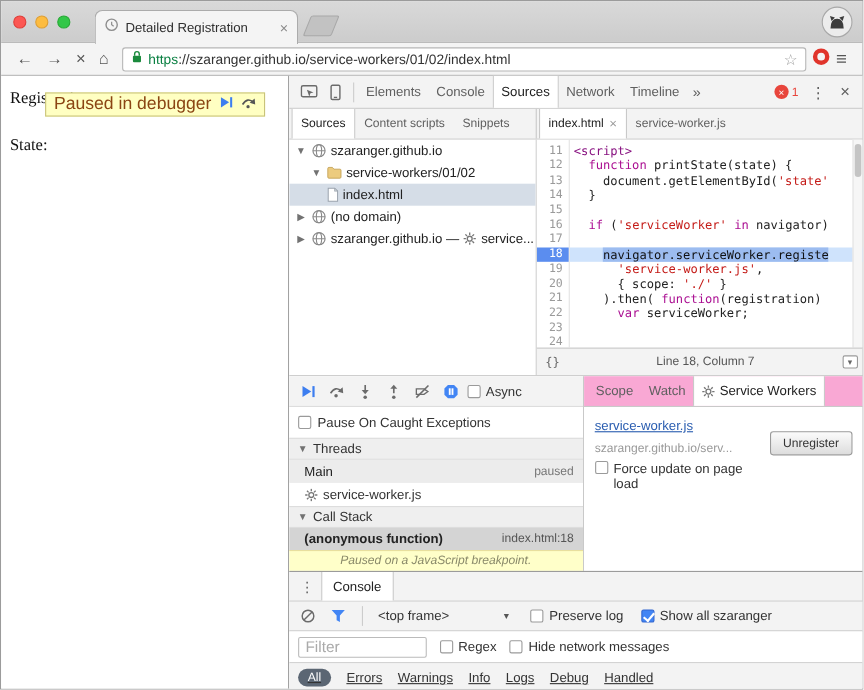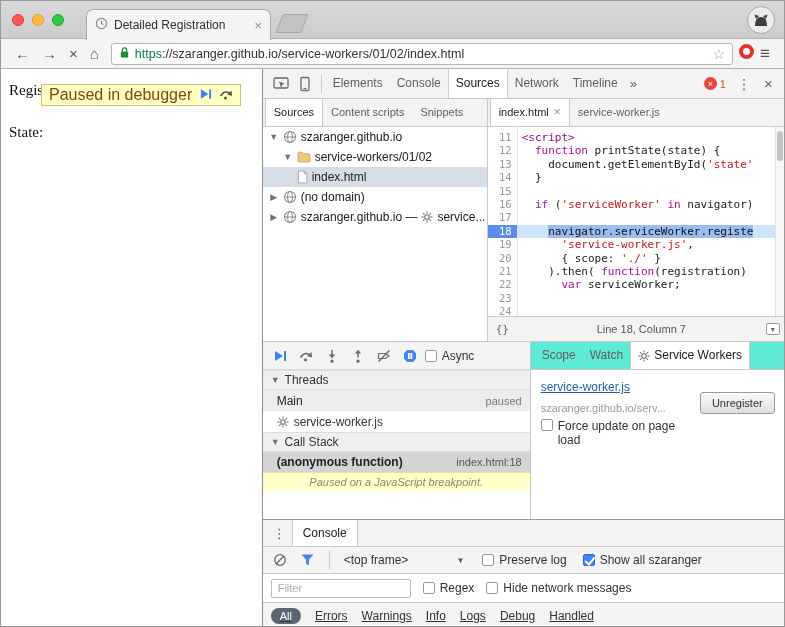--- a/index.html
+++ b/index.html
@@ -105,40 +105,40 @@
   .thread-row.main { background:#ececec; }
   .thread-name { font-weight:normal; color:#222; }
   .thread-status { margin-left:auto; color:#777; font-size:11px; }
   .frame-row { height:20px; background:#d4d4d4; display:flex; align-items:center; padding:0 8px 0 14px; font-size:12px; }
   .frame-name { font-weight:bold; color:#222; }
   .frame-loc { margin-left:auto; color:#555; font-size:11px; }
   .paused-msg { height:19px; background:#ffffc9; border-top:1px solid #e8df9e; display:flex; align-items:center; justify-content:center; font-size:11px; font-style:italic; color:#8a8a6a; overflow:hidden; }
 
   
   .sw-sidebar { flex:1; background:#fff; }
-  .sidebar-tabs { height:28px; background:#5eead4; border-bottom:1px solid #c9c9c9; display:flex; align-items:center; padding-left:4px; }
+  .sidebar-tabs { height:28px; background:#f9a8d4; border-bottom:1px solid #c9c9c9; display:flex; align-items:center; padding-left:4px; }
   .side-tab { padding:0 7px; line-height:27px; font-size:12px; color:#5f5f5f; display:flex; align-items:center; gap:4px; white-space:nowrap; }
   .side-tab.selected { background:#fff; border-left:1px solid #c9c9c9; border-right:1px solid #c9c9c9; color:#222; }
   .sw-content { position:relative; padding:10px; font-size:12px; }
   .sw-link { color:#2a5db0; text-decoration:underline; font-size:12px; }
   .sw-origin { color:#999; font-size:11px; margin-top:8px; white-space:nowrap; width:130px; overflow:hidden; }
   .unregister-btn { position:absolute; right:10px; top:22px; font-size:11px; color:#333; background:linear-gradient(#fbfbfb,#ddd); border:1px solid #9a9a9a; border-radius:3px; padding:4px 11px; }
   .force-row { margin-top:5px; display:flex; gap:5px; width:135px; font-size:12px; line-height:14px; align-items:flex-start; }
 
   
   .console-drawer { position:absolute; left:0; top:450px; width:522px; height:109px; border-top:1px solid #9b9b9b; background:#f3f3f3; }
   .drawer-tabbar { height:27px; border-bottom:1px solid #c9c9c9; display:flex; align-items:stretch; padding-left:4px; }
   .drawer-dots { align-self:center; font-size:13px; color:#5f5f5f; padding:0 6px; }
   .drawer-tab { padding:0 10px; line-height:26px; font-size:12px; color:#222; background:#fff; border-left:1px solid #c9c9c9; border-right:1px solid #c9c9c9; }
   .console-toolbar { height:27px; border-bottom:1px solid #c9c9c9; display:flex; align-items:center; padding:0 6px; gap:6px; background:#f3f3f3; }
   .ctx-select { display:flex; align-items:center; gap:48px; padding:0 4px; }
   .ctx-label { font-size:12px; color:#333; }
   .dd-arrow { font-size:8px; color:#555; }
   .console-filter-row { height:29px; background:#fff; border-bottom:1px solid #c9c9c9; display:flex; align-items:center; padding:0 8px; gap:12px; }
-  .filter-input { width:140px; height:19px; border:1px solid #bbb; border-radius:2px; font-size:11px; padding:0 6px; color:#333; font-family:"Liberation Sans", sans-serif; }
+  .filter-input { width:117px; height:19px; border:1px solid #bbb; border-radius:2px; font-size:14px; padding:0 6px; color:#333; font-family:"Liberation Sans", sans-serif; }
   .filter-input::placeholder { color:#aaa; }
   .console-levels { height:25px; display:flex; align-items:center; padding:0 8px; gap:14px; background:#f3f3f3;text-decoration:underline; }
   .level { font-size:12px; color:#333; }
   .level.selected { background:#5b6673; color:#fff; border-radius:9px; padding:2px 9px; font-size:11px; }
 </style>
 </head>
 <body>
 
 <div class="window">
 
@@ -402,20 +402,24 @@
                   <rect x="5" y="4" width="1.7" height="6" fill="#fff"></rect>
                   <rect x="7.5" y="4" width="1.7" height="6" fill="#fff"></rect>
                 </svg>
             </span>
             <span class="cb-row">
               <span class="cb"></span>
               <span>Async</span>
             </span>
           </div>
 
+          <div class="pause-caught">
+            <span class="cb"></span>
+            <span>Pause On Caught Exceptions</span>
+          </div>
 
           <div class="section-header">
             <span class="sec-arrow">▼</span>
             <span>Threads</span>
           </div>
           <div class="thread-row main">
             <span class="thread-name">Main</span>
             <span class="thread-status">paused</span>
           </div>
           <div class="thread-row">

